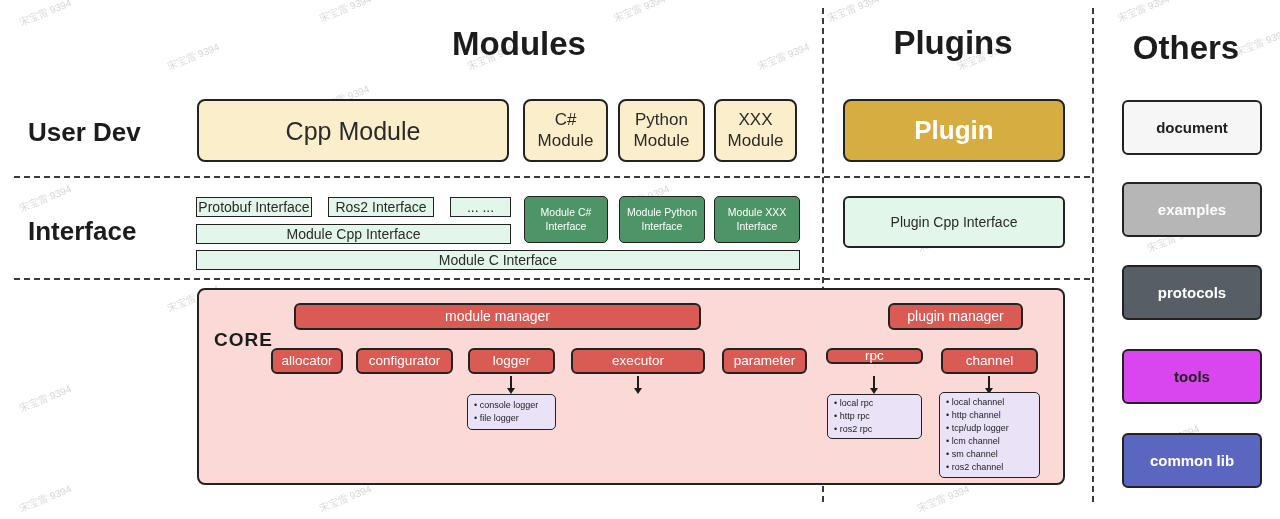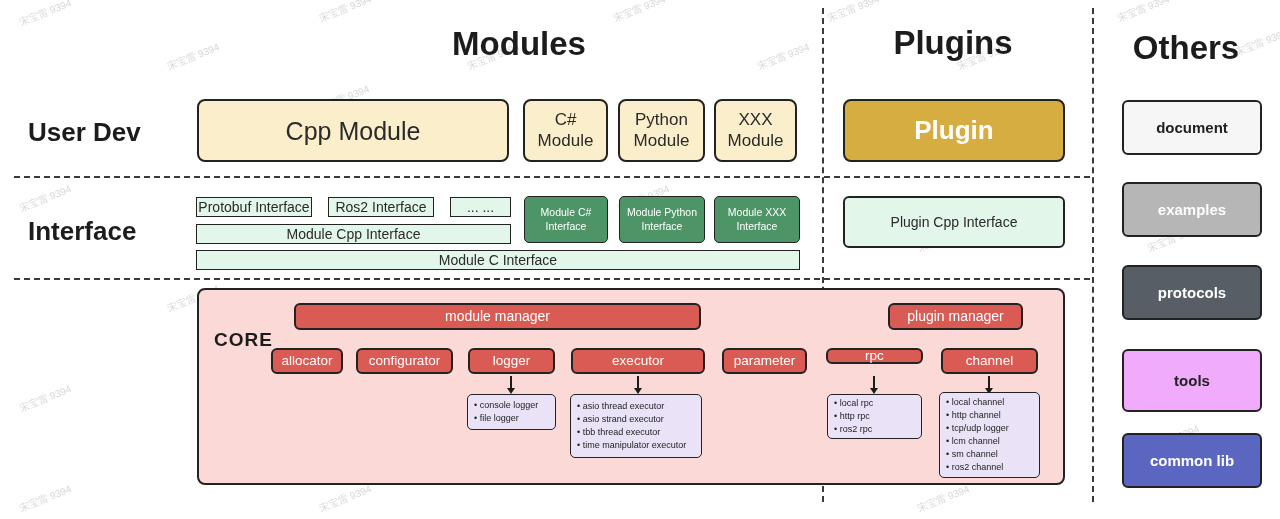--- a/index.html
+++ b/index.html
@@ -116,39 +116,33 @@
 
   <div class="arrow" style="left:510px;top:376px;height:12px"></div>
   <div class="arrow" style="left:637px;top:376px;height:12px"></div>
   <div class="arrow" style="left:873px;top:376px;height:12px"></div>
   <div class="arrow" style="left:988px;top:376px;height:12px"></div>
 
   <ul class="impl-list" style="left:467px;top:394px;width:89px;height:36px">
       <li>console logger</li>
       <li>file logger</li>
     </ul>
-  <ul class="impl-list" style="left:570px;top:394px;width:132px;height:64px">
-      <li>asio thread executor</li>
-      <li>asio strand executor</li>
-      <li>tbb thread executor</li>
-      <li>time manipulator executor</li>
-    </ul>
   <ul class="impl-list" style="left:827px;top:394px;width:95px;height:45px">
       <li>local rpc</li>
       <li>http rpc</li>
       <li>ros2 rpc</li>
     </ul>
   <ul class="impl-list" style="left:939px;top:392px;width:101px;height:86px">
       <li>local channel</li>
       <li>http channel</li>
       <li>tcp/udp logger</li>
       <li>lcm channel</li>
       <li>sm channel</li>
       <li>ros2 channel</li>
     </ul>
 
   <div class="box others" style="left: 1122px; top: 100px; width: 140px; height: 55px; background: rgb(246, 246, 246); color: rgb(34, 34, 34);">document</div>
   <div class="box others" style="left: 1122px; top: 182px; width: 140px; height: 55px; background: rgb(182, 182, 182); color: rgb(255, 255, 255);">examples</div>
   <div class="box others" style="left: 1122px; top: 265px; width: 140px; height: 55px; background: rgb(88, 94, 102); color: rgb(255, 255, 255);">protocols</div>
-  <div class="box others" style="left: 1122px; top: 349px; width: 140px; height: 63px; background: #f0abfc; color: rgb(34, 34, 34);">tools</div>
+  <div class="box others" style="left: 1122px; top: 349px; width: 140px; height: 55px; background: #d946ef; color: rgb(34, 34, 34);">tools</div>
   <div class="box others" style="left: 1122px; top: 433px; width: 140px; height: 55px; background: rgb(91, 102, 192); color: rgb(255, 255, 255);">common lib</div>
 
 </div>
 
 </body></html>

